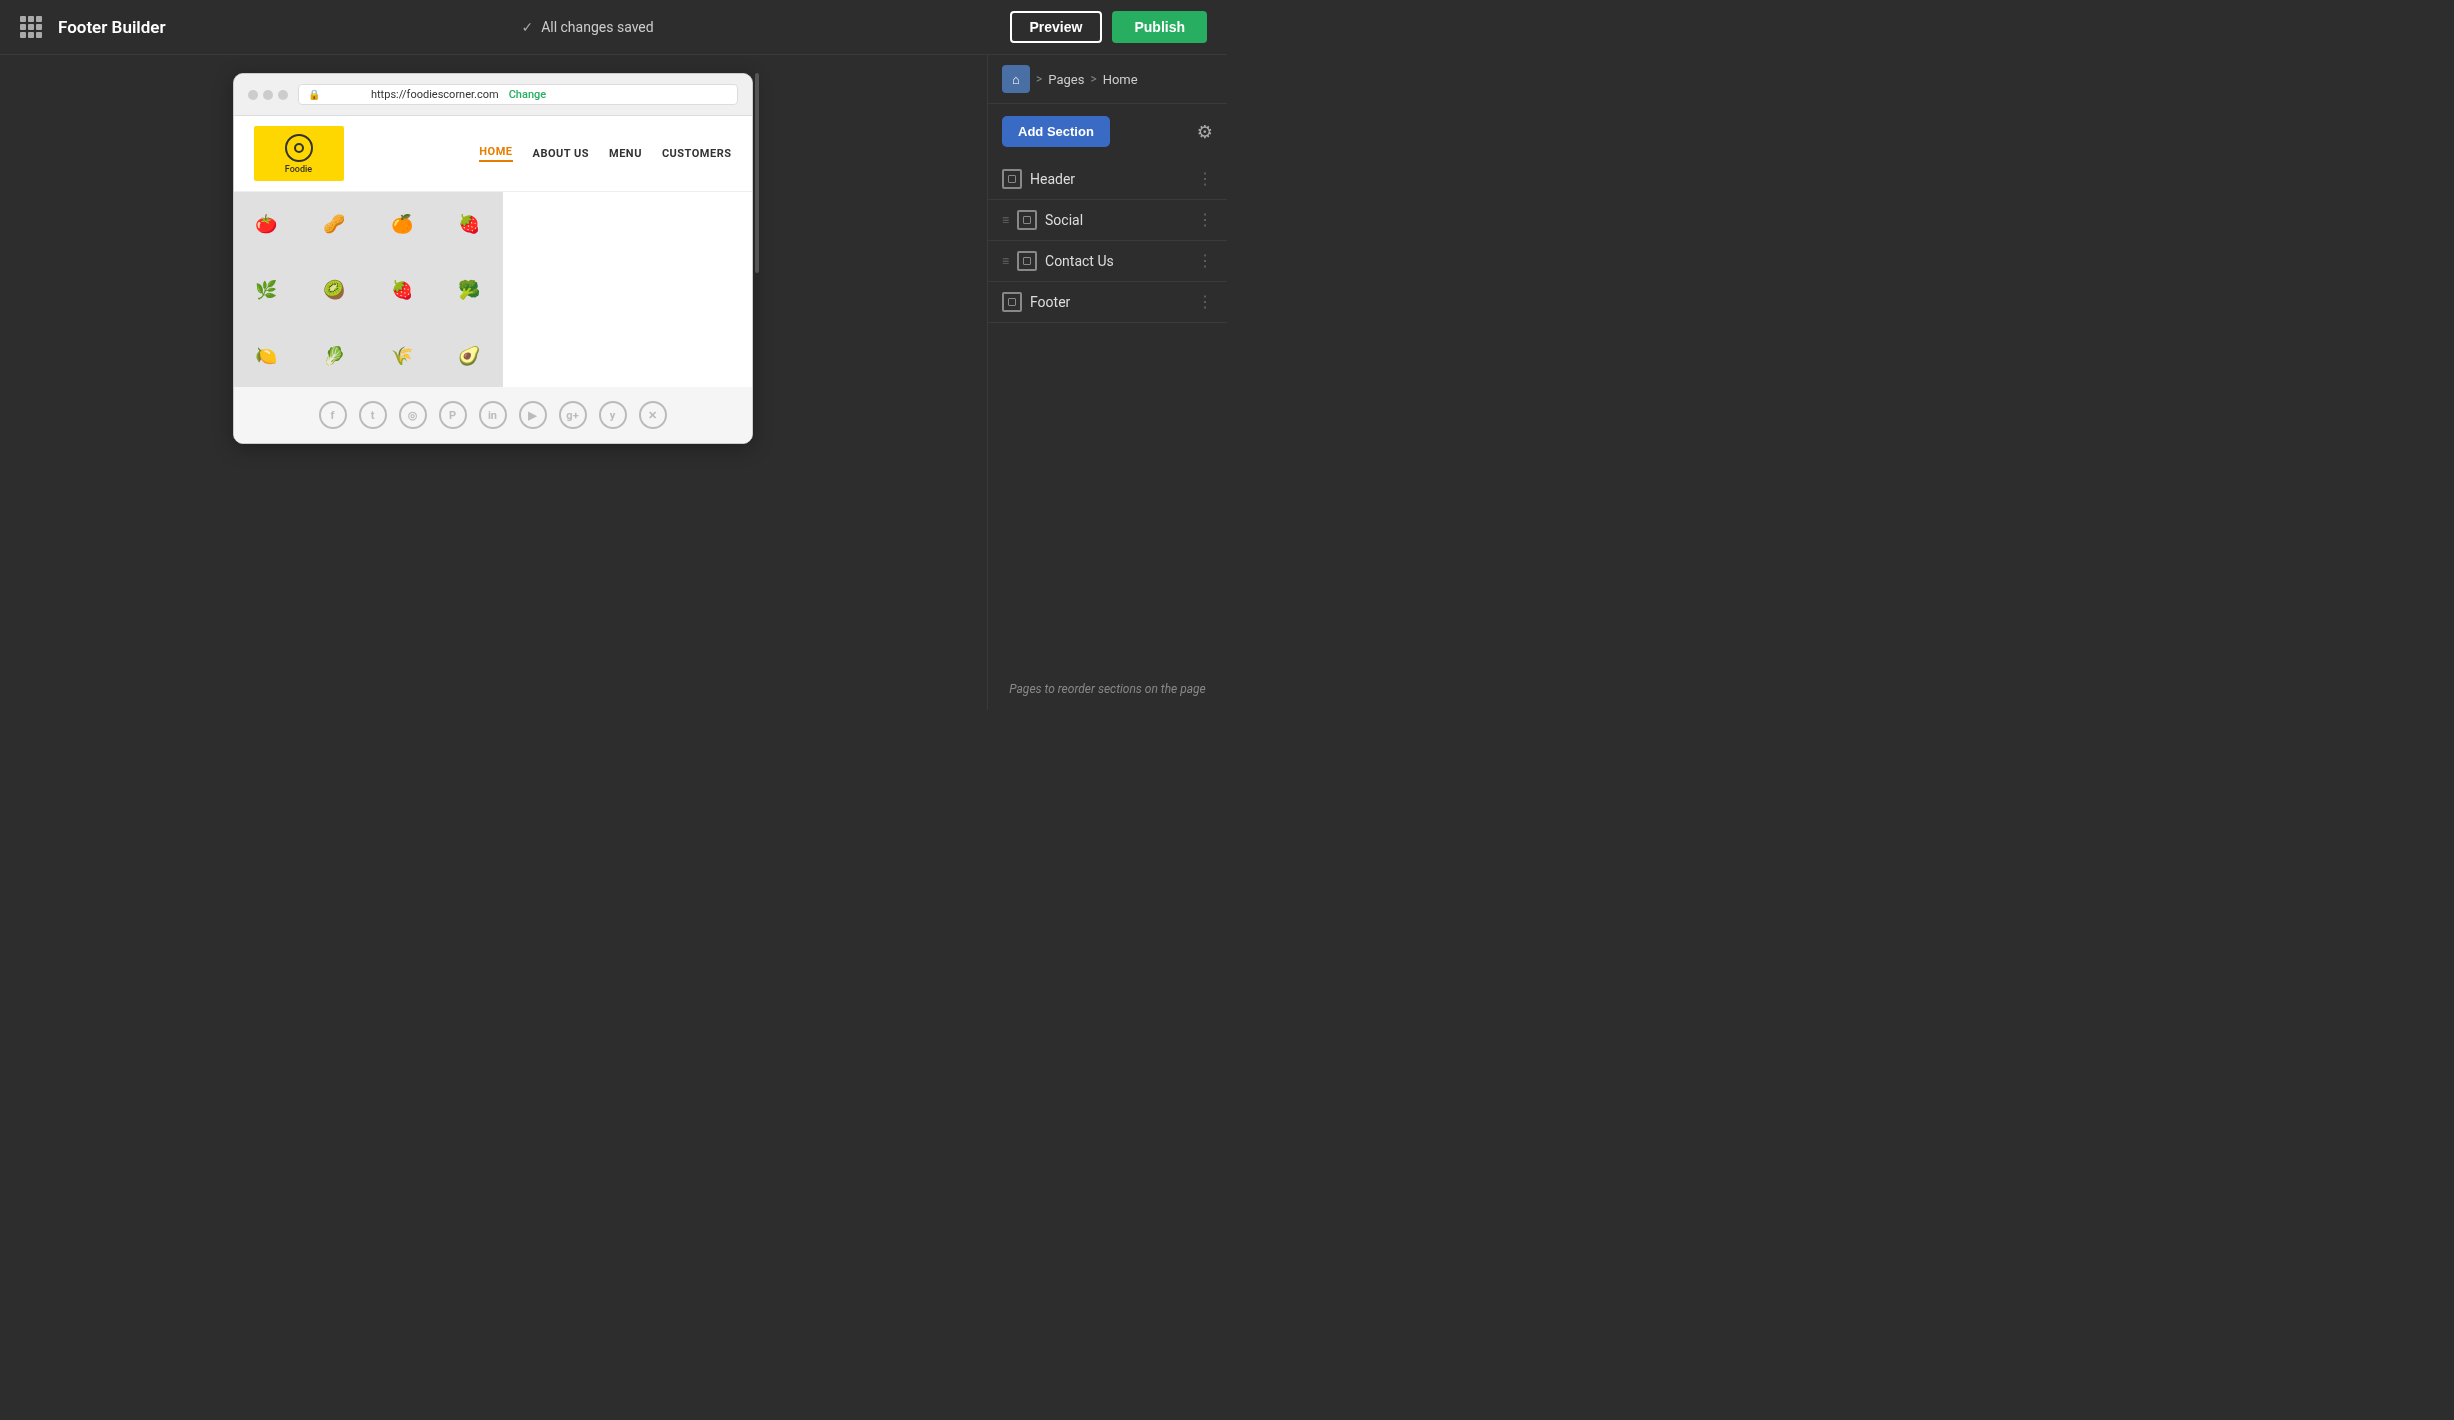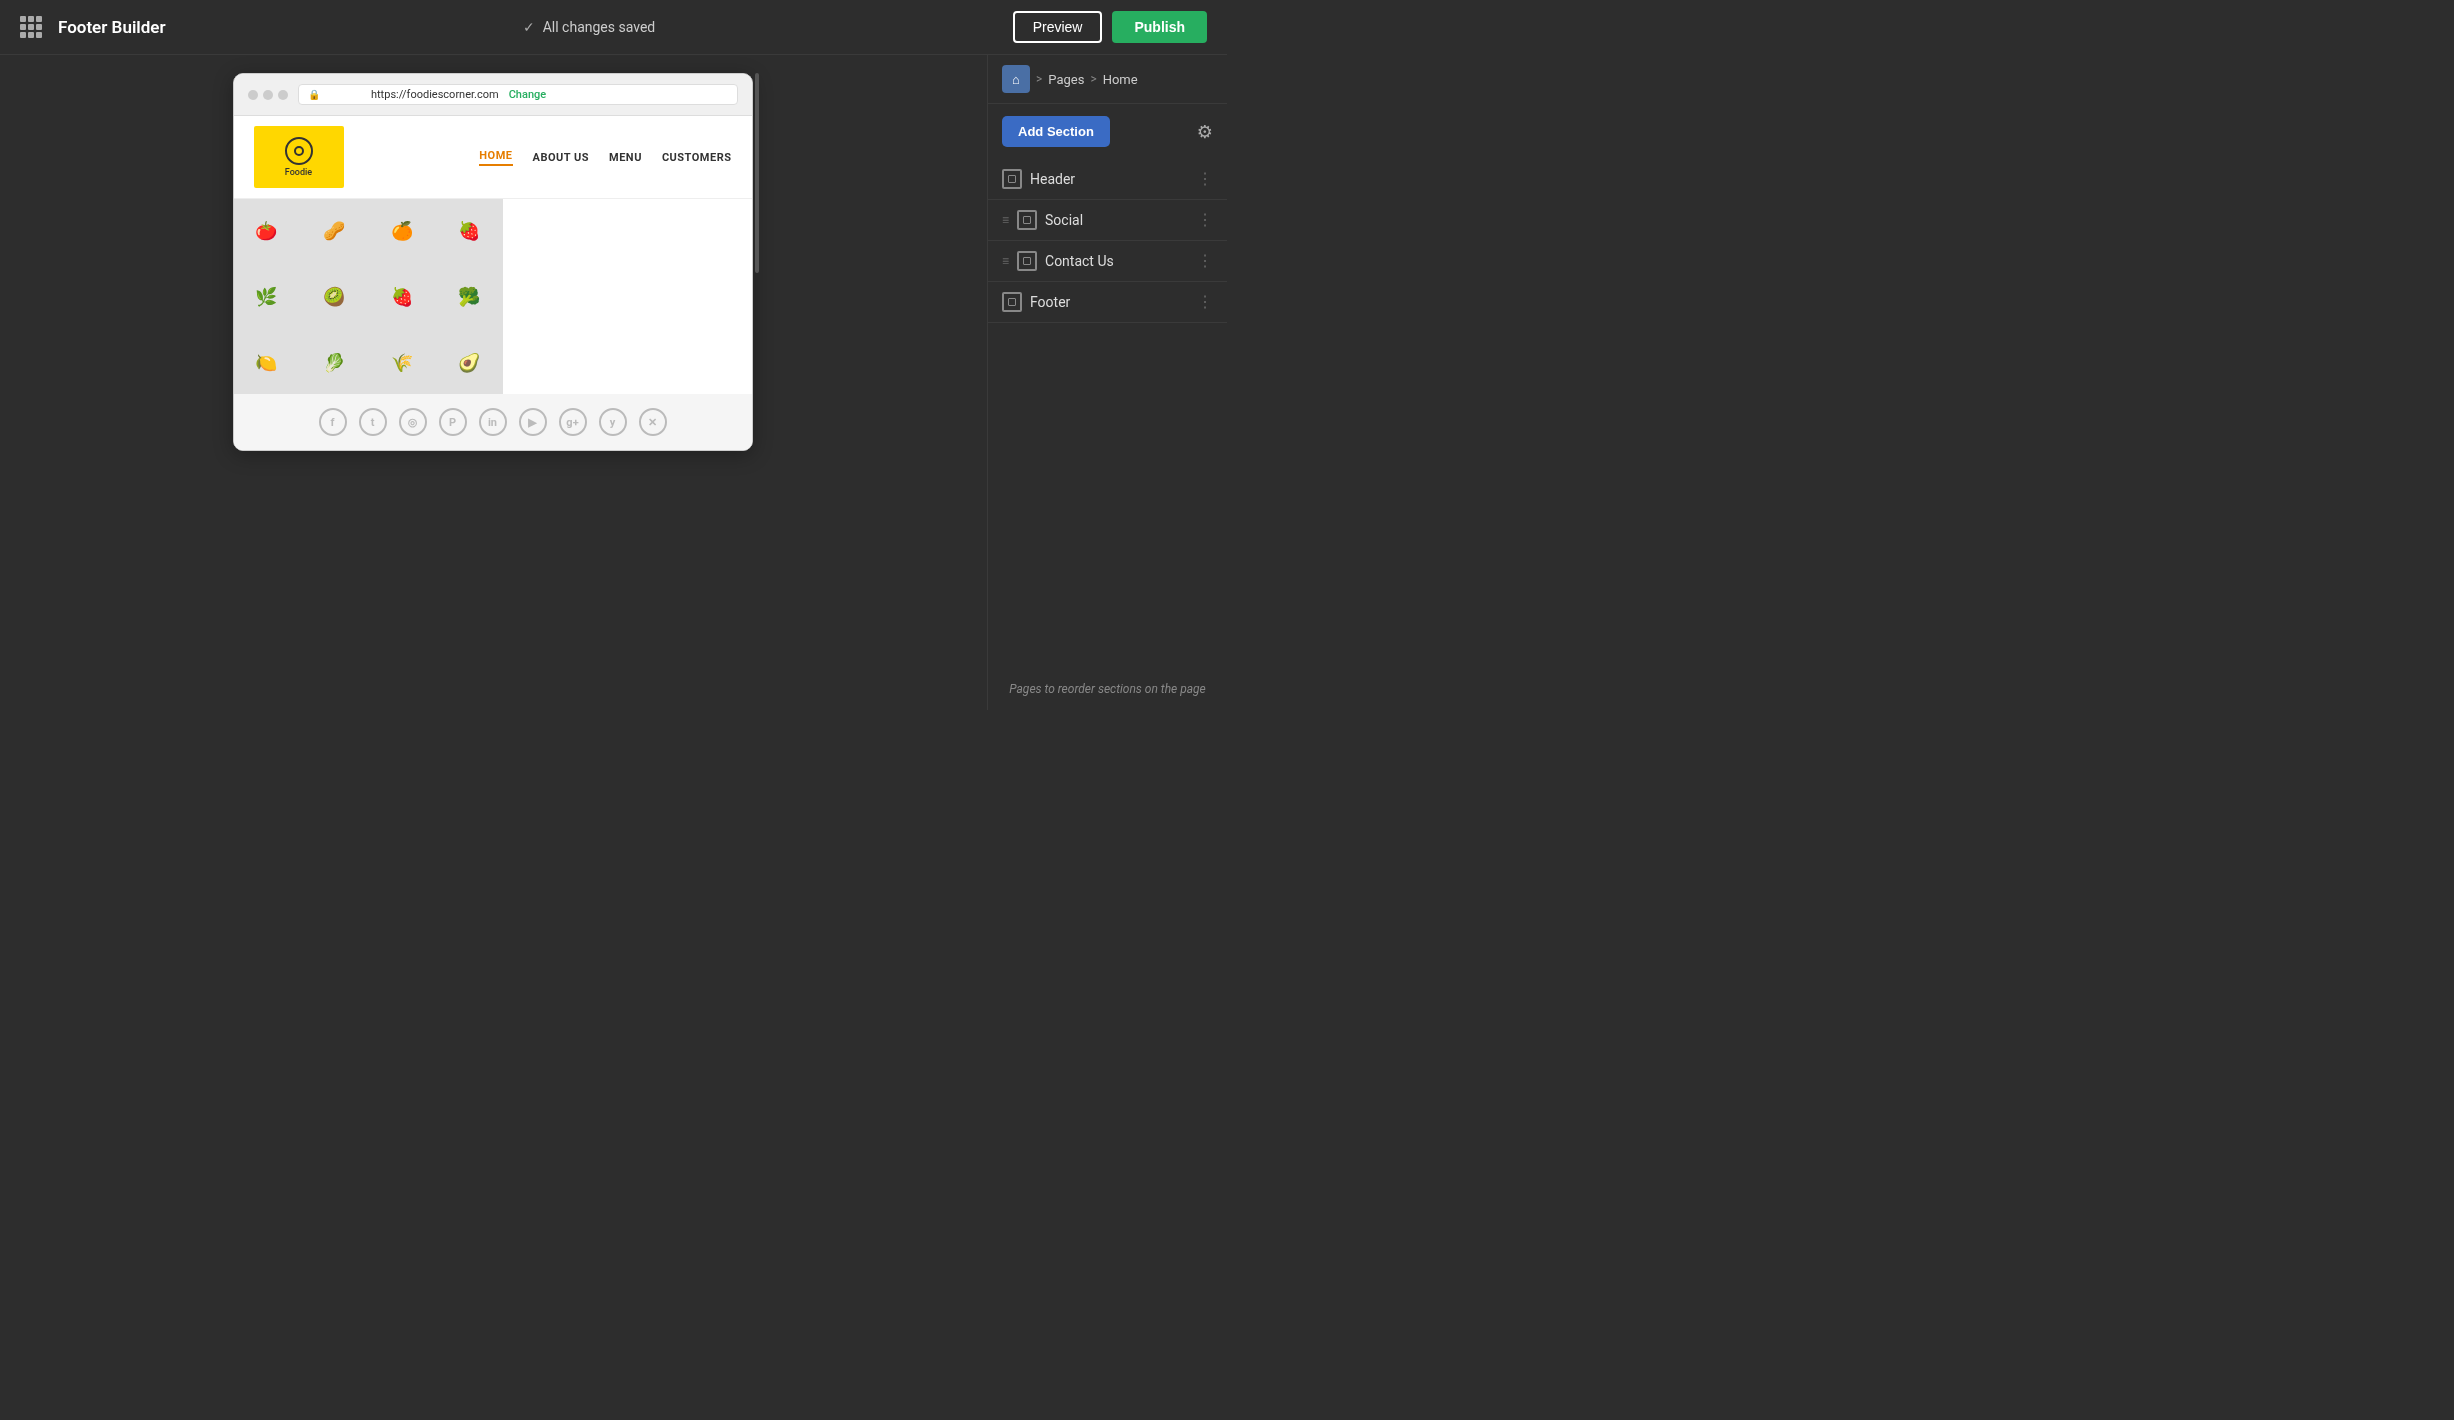--- a/index.html
+++ b/index.html
@@ -64,21 +64,21 @@
       align-items: center;
       gap: 10px;
     }
     .btn-preview {
       background: transparent;
       color: #fff;
       border: 2px solid #fff;
       padding: 6px 18px;
       border-radius: 4px;
       font-size: 14px;
-      font-weight: 400;
+      font-weight: 700;
       cursor: pointer;
     }
     .btn-publish {
       background: #27ae60;
       color: #fff;
       border: none;
       padding: 8px 22px;
       border-radius: 4px;
       font-size: 14px;
       font-weight: 600;
@@ -155,21 +155,21 @@
     .site-header {
       display: flex;
       align-items: center;
       padding: 10px 20px;
       background: #fff;
       border-bottom: 1px solid #eee;
     }
     .site-logo {
       background: #FFD700;
       width: 90px;
-      height: 62px;
+      height: 55px;
       display: flex;
       flex-direction: column;
       align-items: center;
       justify-content: center;
       border-radius: 2px;
     }
     .logo-circle {
       width: 28px;
       height: 28px;
       border: 2px solid #333;

